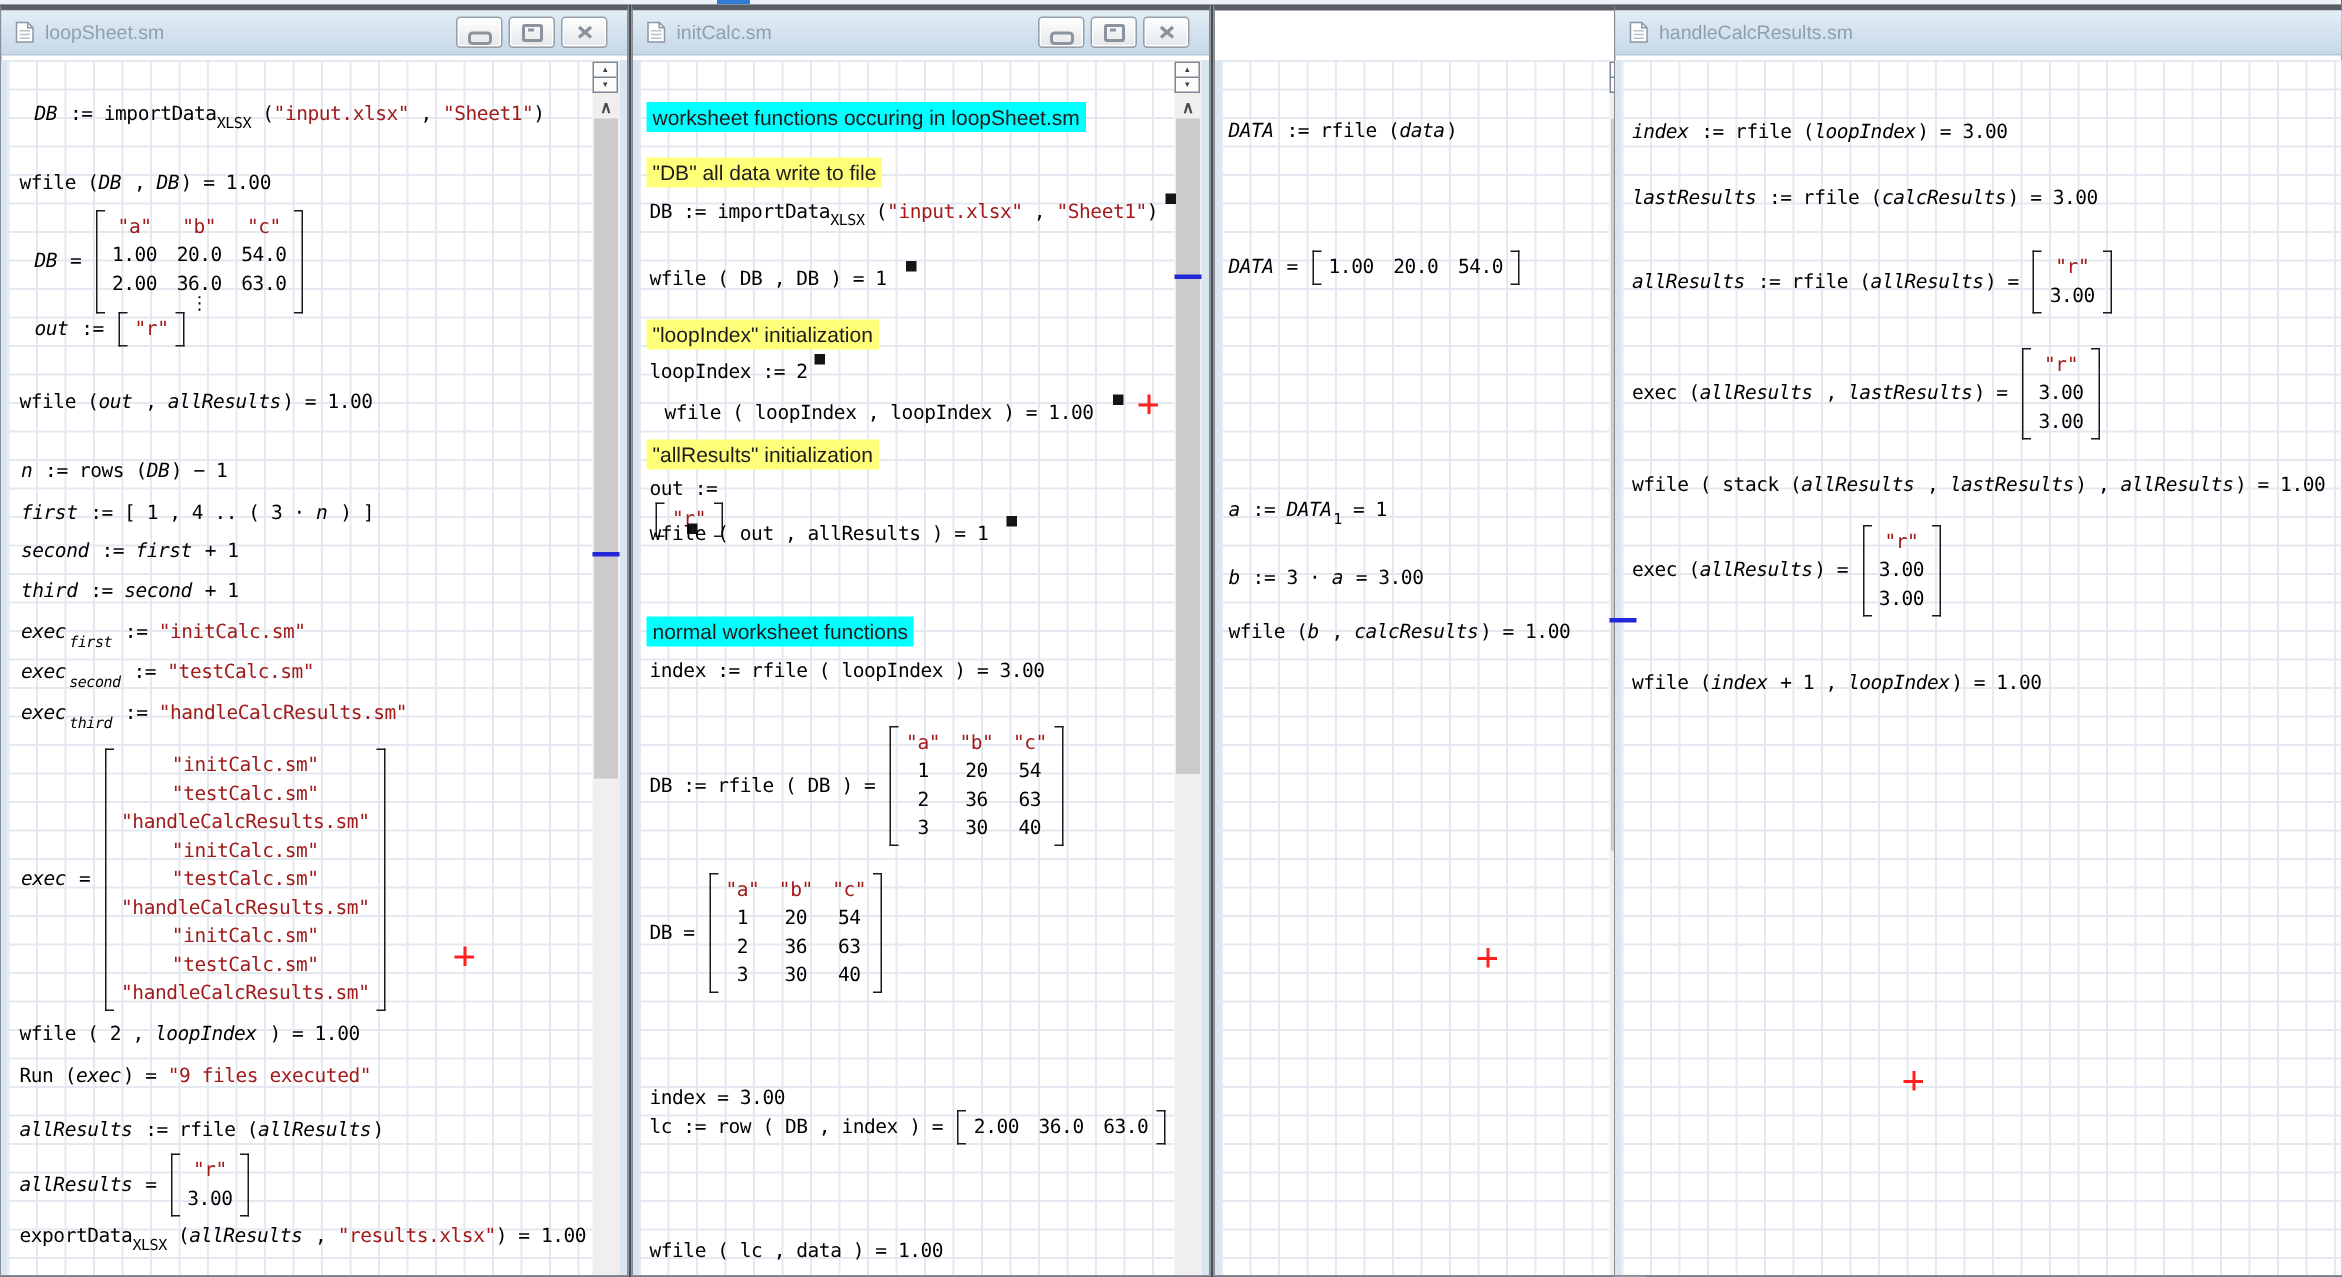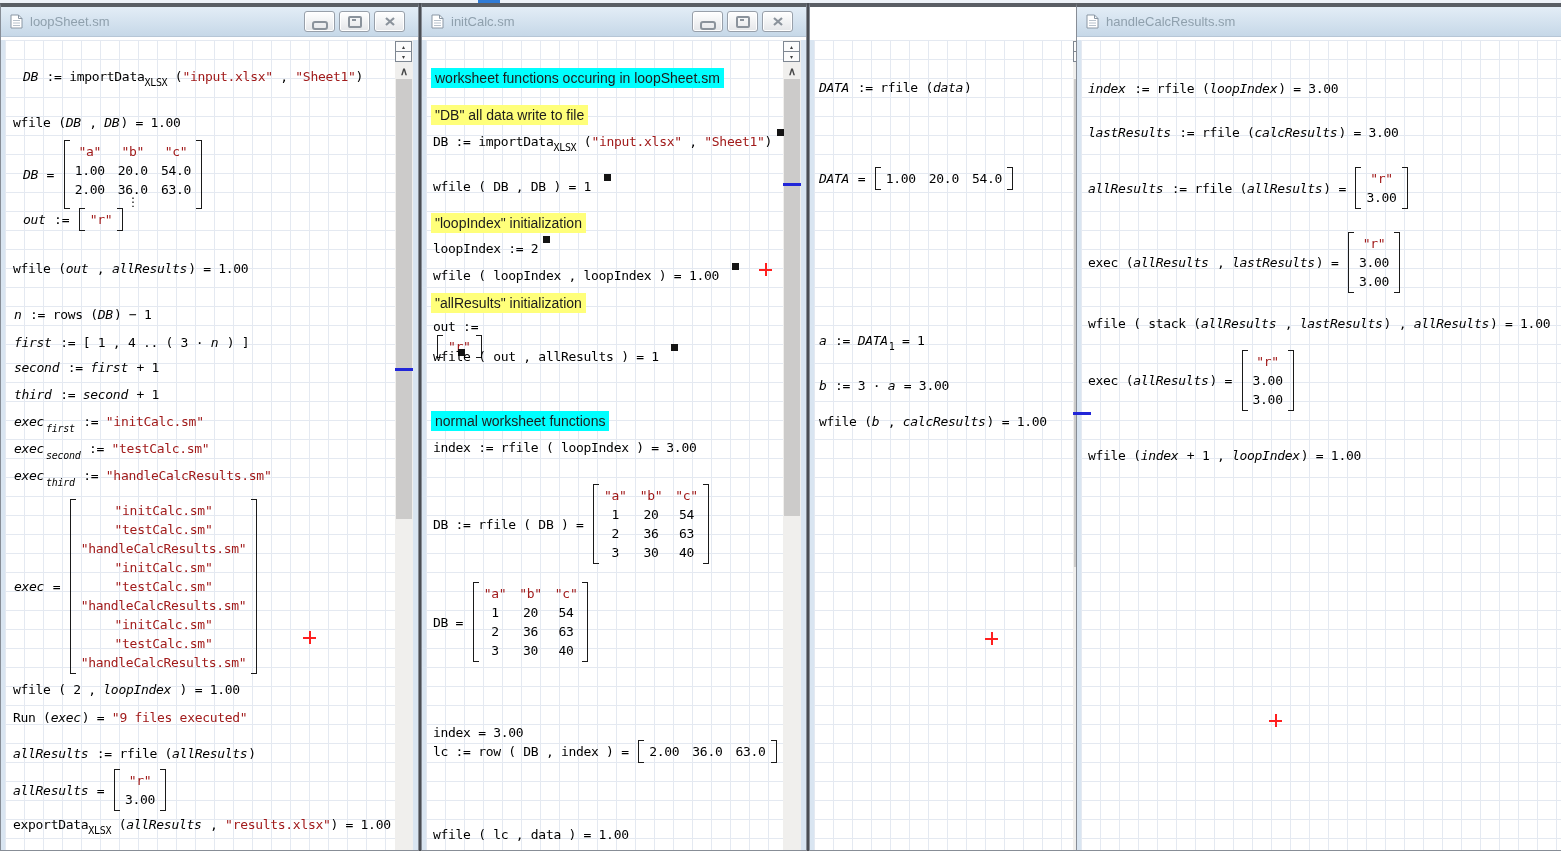--- a/index.html
+++ b/index.html
@@ -287,21 +287,21 @@
         </div>
         <div class="region" style="left: 11px; top: 138px;">
           <span class="sp">wfile ( DB , DB ) = 1 </span>
           <span class="sqm"></span>
         </div>
         <div class="lbl hl-yellow" style="left: 9px; top: 173px;">"loopIndex" initialization</div>
         <div class="region" style="left: 11px; top: 200px;">
           <span class="sp">loopIndex := 2</span>
           <span class="sqm"></span>
         </div>
-        <div class="region" style="left: 11px; top: 227px;">
+        <div class="region" style="left: 21px; top: 227px;">
           <span class="sp">wfile ( loopIndex , loopIndex ) = 1.00 </span>
           <span class="sqm"></span>
         </div>
         <div class="lbl hl-yellow" style="left: 9px; top: 253px;">"allResults" initialization</div>
         <div class="region" style="left: 11px; top: 278px; flex-direction: column;">
           <span class="sp">out := </span>
           <span class="mx"><span class="mxg" style="grid-template-columns: repeat(1, auto);"><span class="sstr">"r"</span></span></span>
           <span class="sqm"></span>
         </div>
         <div class="region" style="left: 11px; top: 308px;">

